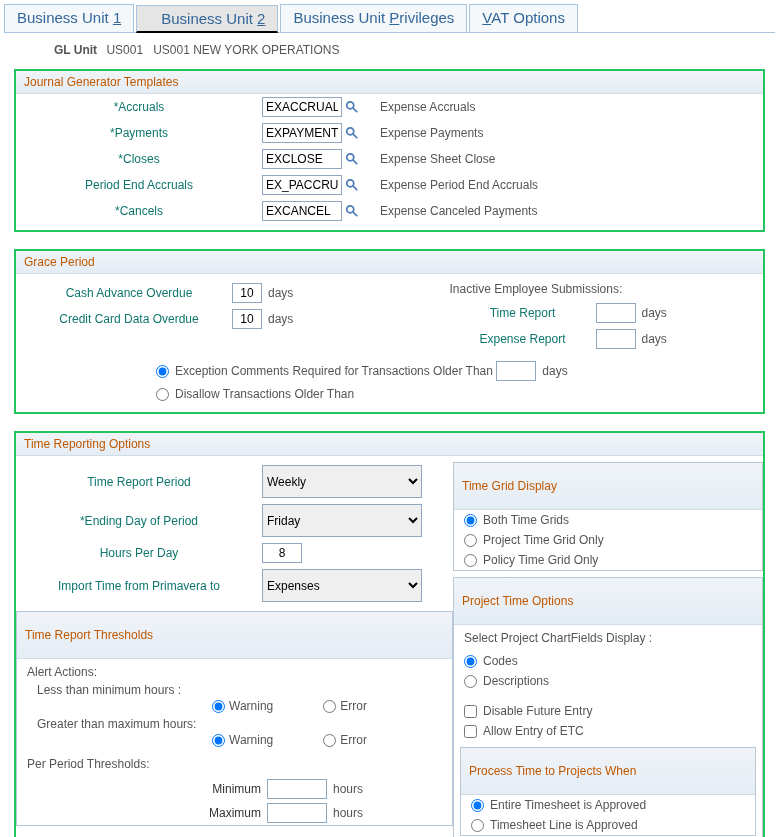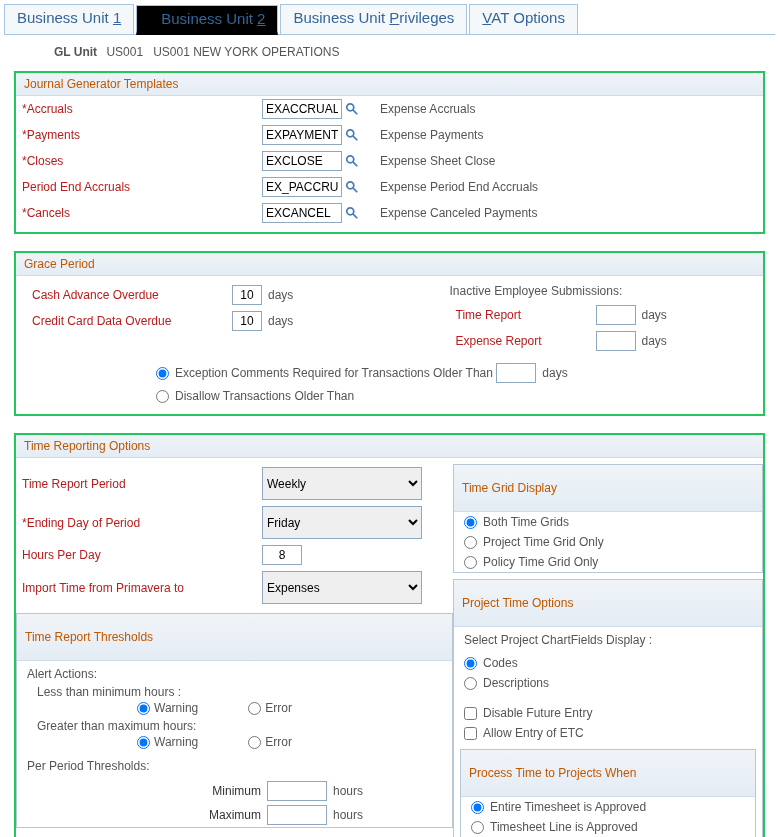--- a/index.html
+++ b/index.html
@@ -1,26 +1,26 @@
 <!DOCTYPE html>
 <html><head>
 <meta charset="utf-8">
 <style>
 * { box-sizing: border-box; margin: 0; padding: 0; }
 body { font-family: Arial, sans-serif; font-size: 12px; color: #333; background: #fff; padding: 4px; width: 779px; }
 .tabs { display: flex; border-bottom: 1px solid #a8c5e0; }
 .tab { padding: 4px 12px; border: 1px solid #a8c5e0; border-bottom: none; margin-right: 2px; background: #f5f8fb; color: #336699; cursor: pointer; font-size: 15px; }
-.tab.active { background: #000000; border-bottom: 4px solid #000000; position: relative; top: 1px; font-weight: normal; padding-left: 24px; }
+.tab.active { background: #e5e5e5; border-bottom: 2px solid #000000; position: relative; top: 1px; font-weight: normal; padding-left: 24px; }
 .tab u { text-decoration: underline; }
 .header-row { padding: 10px 0 8px 50px; color: #555; }
 .header-row .lbl { font-weight: bold; color: #555; margin-right: 6px; }
 .fieldset { border: 2px solid #22c55e; margin: 4px 10px 17px 10px; padding-bottom: 6px; }
 .fieldset-title { background: linear-gradient(#f0f4f8,#e4ecf4); color: #c05800; padding: 4px 8px; font-size: 12px; border-bottom: 1px solid #d0dce8; }
 .row { display: flex; align-items: center; padding: 3px 6px; }
-.lbl-col { width: 240px; text-align: left; padding-right: 6px; color: #b91c1c; }
+.lbl-col { width: 240px; text-align: center; padding-right: 6px; color: #0f766e; }
 input[type=text].txt { border: 1px solid #8fa8c0; padding: 2px 3px; font-size: 12px; height: 20px; }
 .w80 { width: 80px; }
 .w30 { width: 30px; text-align: center; }
 .w40 { width: 40px; text-align: center; }
 .lookup { width: 16px; height: 16px; display: inline-flex; align-items: center; justify-content: center; margin-left: 2px; cursor: pointer; }
 .lookup svg { width: 14px; height: 14px; }
 .desc { margin-left: 20px; color: #555; }
 .grace-body { display: flex; padding: 6px 10px 0 10px; }
 .grace-left, .grace-right { flex: 1; }
 .grace-right .sub { margin-left: 60px; }
@@ -32,21 +32,21 @@
 .left-col { flex: 1; }
 .right-col { width: 310px; }
 .inner-fieldset { border: 1px solid #b8c8d8; margin-top: 6px; }
 .inner-title { background: linear-gradient(#f0f4f8,#e4ecf4); color: #c05800; padding: 16px 8px; border-bottom: 1px solid #d0dce8; }
 .plain-text { padding: 6px 10px; color: #555; }
 .indent1 { padding-left: 14px; }
 .radio-row, .check-row { display: flex; align-items: center; padding: 3px 10px; color: #555; }
 .radio-row input, .check-row input { margin-right: 6px; }
 .alert-block { padding: 6px 10px 4px 10px; color: #555; }
 .alert-sub { padding-left: 10px; margin-top: 4px; }
-.warn-err { display: flex; gap: 50px; padding-left: 110px; margin-top: 2px; }
+.warn-err { display: flex; gap: 50px; padding-left: 110px; margin-top: 2px; justify-content: center; }
 .warn-err label { display: flex; align-items: center; gap: 4px; }
 .pp-row { display: flex; align-items: center; padding: 2px 0; }
 .pp-row .pp-lbl { width: 250px; text-align: right; padding-right: 6px; }
 .unit-txt { margin-left: 6px; color: #555; }
 .time-opts-body { padding: 6px 0; }
 </style>
 </head>
 <body>
 
 <div class="tabs">

